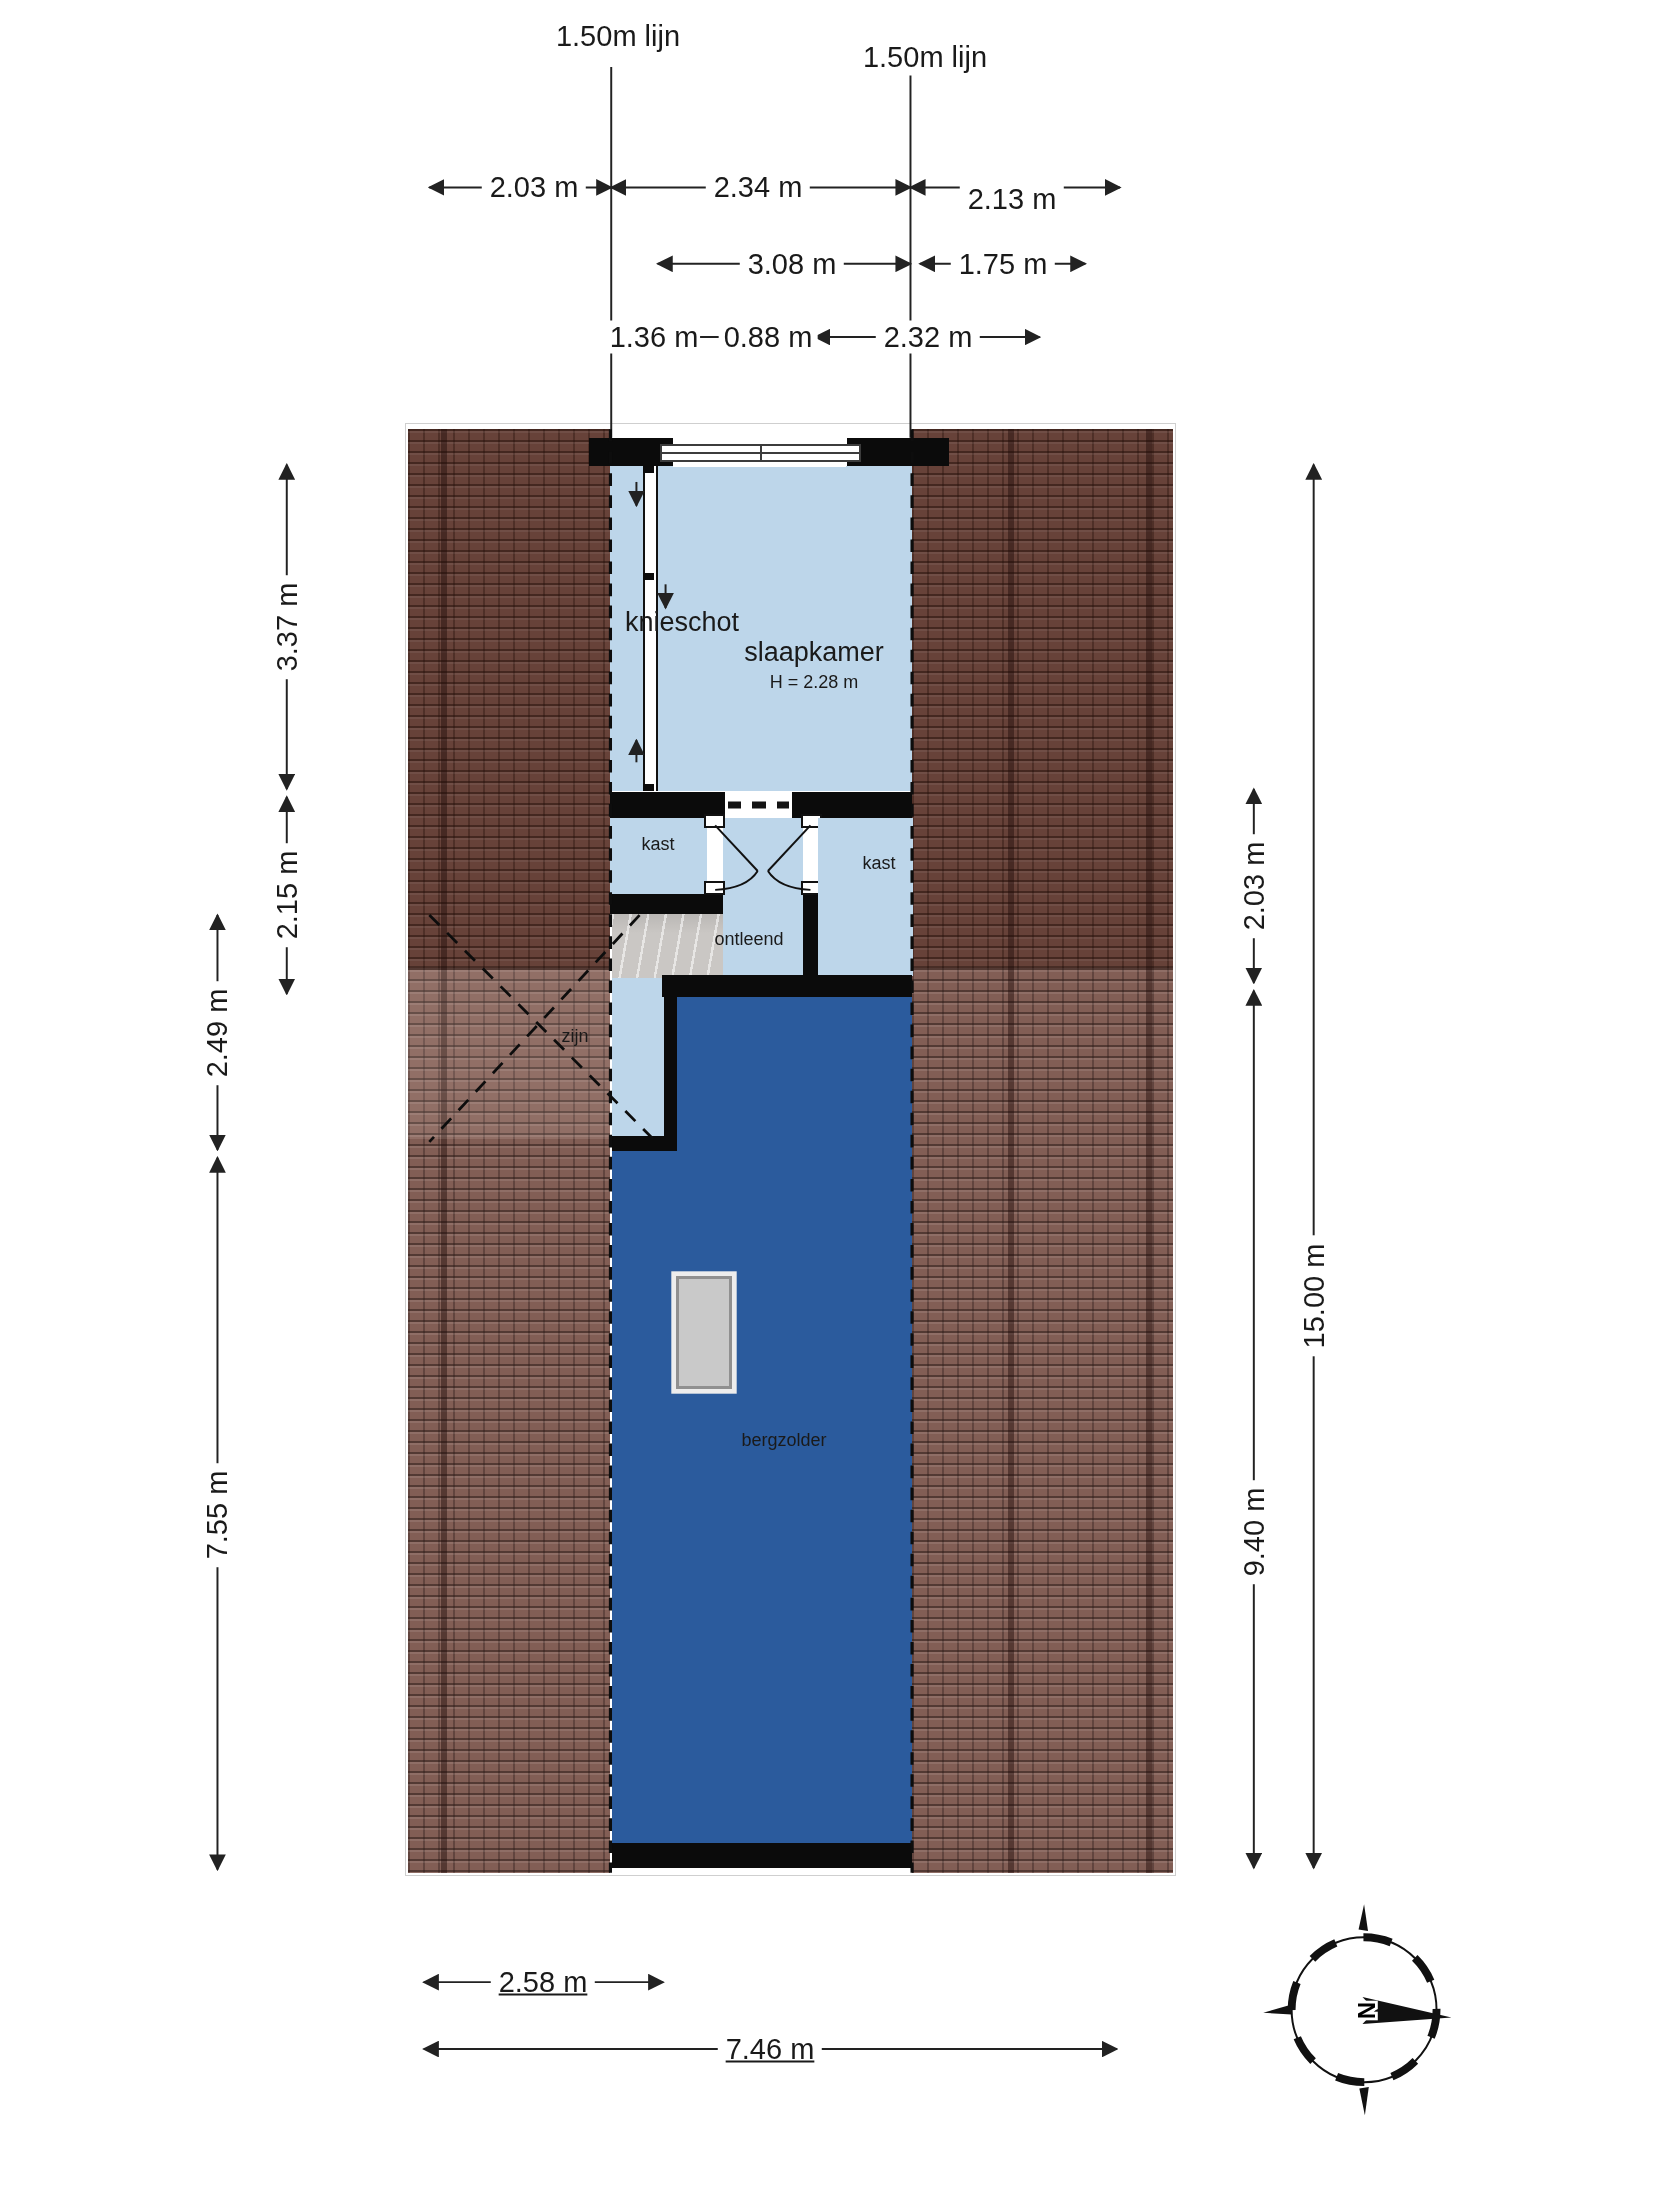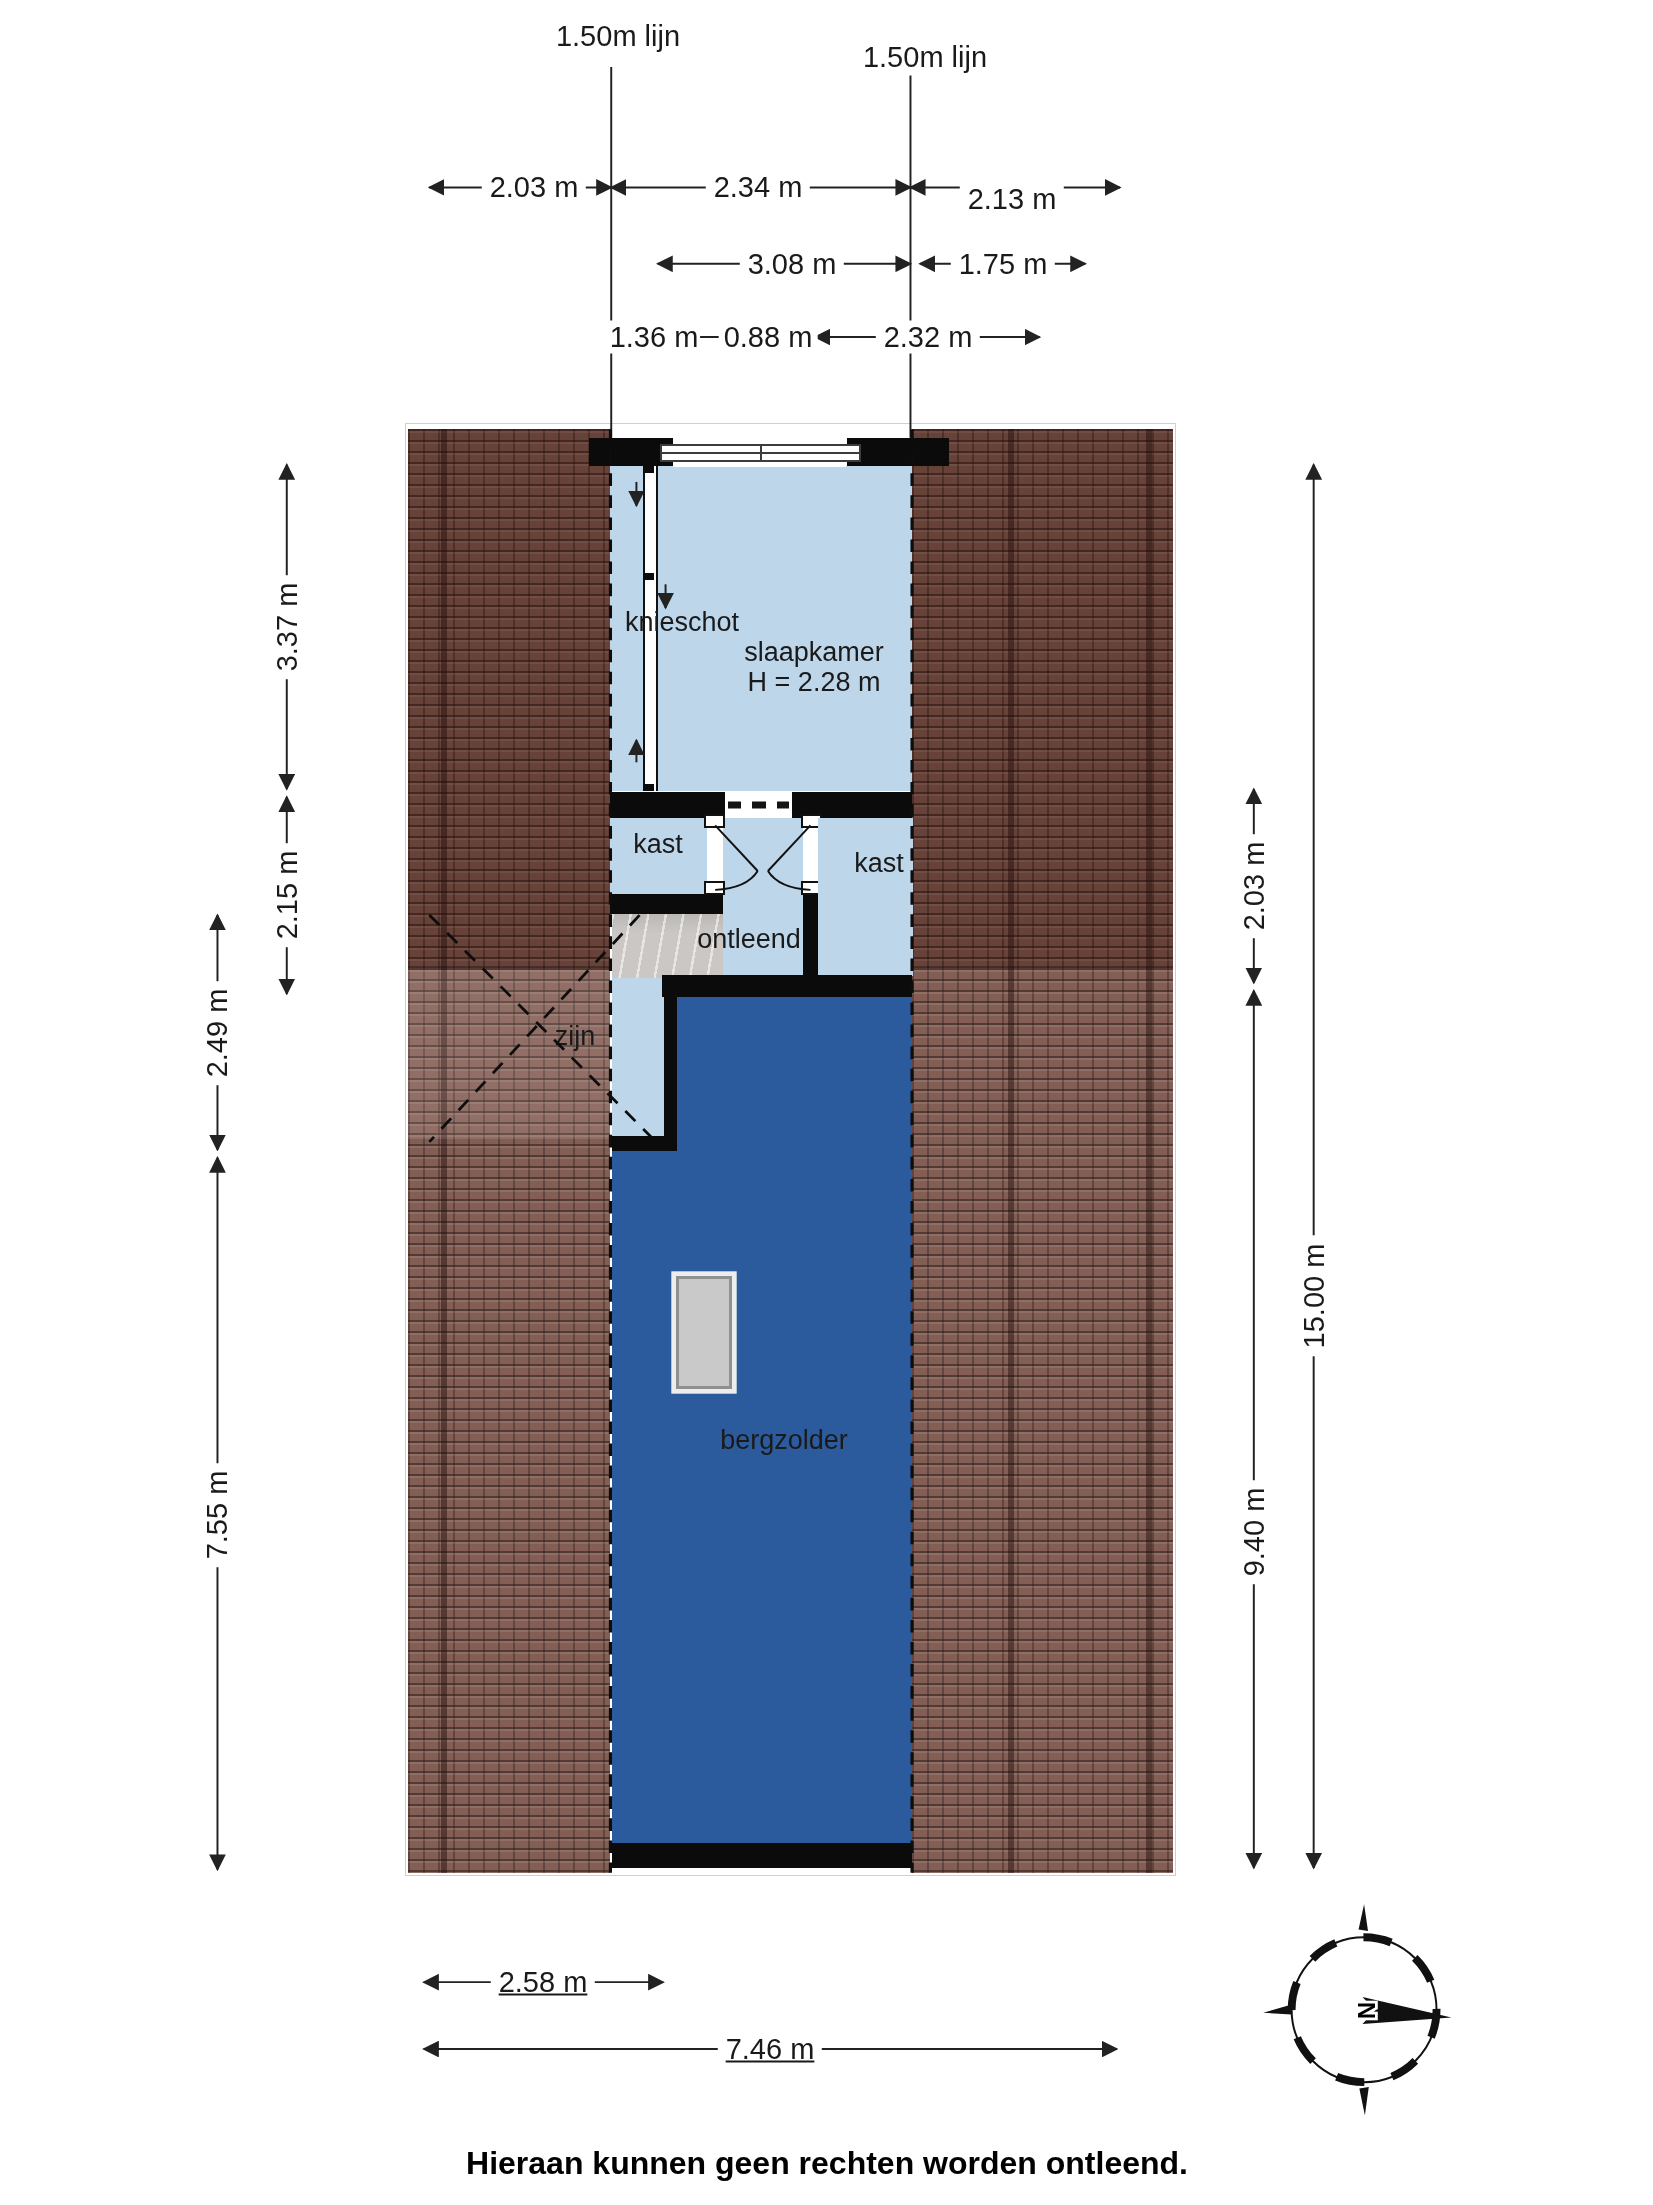--- a/index.html
+++ b/index.html
@@ -16,21 +16,21 @@
   .roof .hline{position:absolute;left:0;right:0;top:537px;height:2.4px;background:rgba(15,6,4,.35);}
   .roof .vide-tint{position:absolute;left:0;right:0;top:541px;height:169px;background:rgba(255,240,232,.12);}
   .room-light{position:absolute;background:var(--light_room,#bdd6ea);}
   .room-dark{position:absolute;background:var(--dark_room,#2b5b9d);}
   .wall{position:absolute;background:var(--wall,#0b0b0b);}
   .white{position:absolute;background:#ffffff;}
   .stairs{position:absolute;background:var(--stairs,#cac7c4);
     background-image:repeating-linear-gradient(100deg, rgba(255,255,255,.55) 0 2.4px, rgba(0,0,0,0) 2.4px 17.3px),
                      linear-gradient(180deg, rgba(0,0,0,.08), rgba(0,0,0,0) 30%);}
   .skylight{position:absolute;background:var(--skylight,#c9c9c9);border:3.2px solid #909090;box-shadow:0 0 0 4.7px #ededed;}
-  .lbl{position:absolute;transform:translate(-50%,-50%);white-space:nowrap;font-size:27px;color:var(--text,#1a1a1a);}
+  .lbl{position:absolute;transform:translate(-50%,-50%);white-space:nowrap;font-size:18px;color:var(--text,#1a1a1a);}
   .lbl.big{font-size:27px;}
   .dimlbl{position:absolute;transform:translate(-50%,-50%);white-space:nowrap;font-size:29px;
           background:#fff;padding:0 7.9px;color:var(--text,#1a1a1a);}
   .dimlbl.vert{transform:translate(-50%,-50%) rotate(-90deg);padding:0 7.9px;}
   .toplbl{position:absolute;transform:translate(-50%,-50%);white-space:nowrap;font-size:29px;color:var(--text,#1a1a1a);}
   .footer-line{position:absolute;left:0;width:1654px;text-align:center;font-size:32px;font-weight:bold;color:#000;}
   .frame{position:absolute;left:406px;top:424px;width:769px;height:1451px;outline:1.6px solid #cfcfcf;}
   svg.overlay{position:absolute;left:0;top:0;pointer-events:none;}
   .dash-stripe{position:absolute;left:3.2px;right:3.2px;top:50%;height:7px;transform:translateY(-50%);
     background:repeating-linear-gradient(90deg,#141414 0 13.4px, rgba(0,0,0,0) 13.4px 24.4px);}
@@ -215,16 +215,15 @@
   <div class="dimlbl vert" style="left:217px;top:1033px;">2.49 m</div>
   <div class="dimlbl vert" style="left:217px;top:1515px;">7.55 m</div>
 
   <div class="dimlbl vert" style="left:1254px;top:886px;">2.03 m</div>
   <div class="dimlbl vert" style="left:1254px;top:1532px;">9.40 m</div>
   <div class="dimlbl vert" style="left:1314px;top:1296px;">15.00 m</div>
 
   <div class="dimlbl" style="left:543px;top:1982px;text-decoration:underline;">2.58 m</div>
   <div class="dimlbl" style="left:770px;top:2049px;text-decoration:underline;">7.46 m</div>
 
-  <div class="footer-line" style="top:2145px;">Hieraan kunnen geen rechten worden ontleend.</div>
 
 </div>
 
 
 </body></html>

